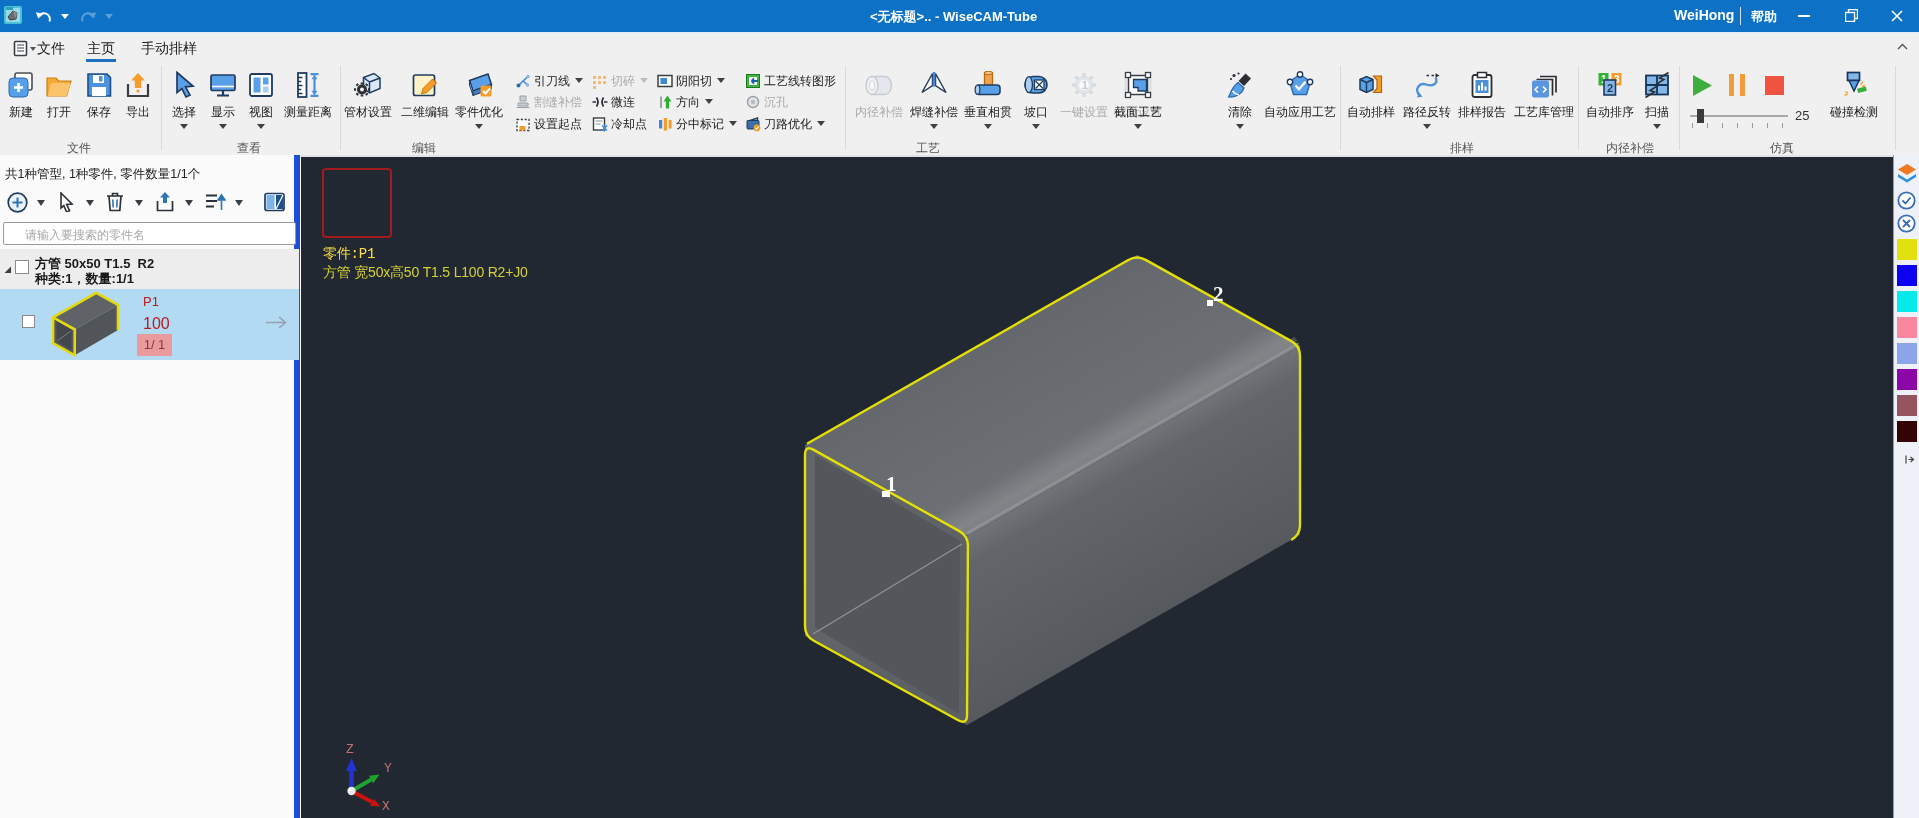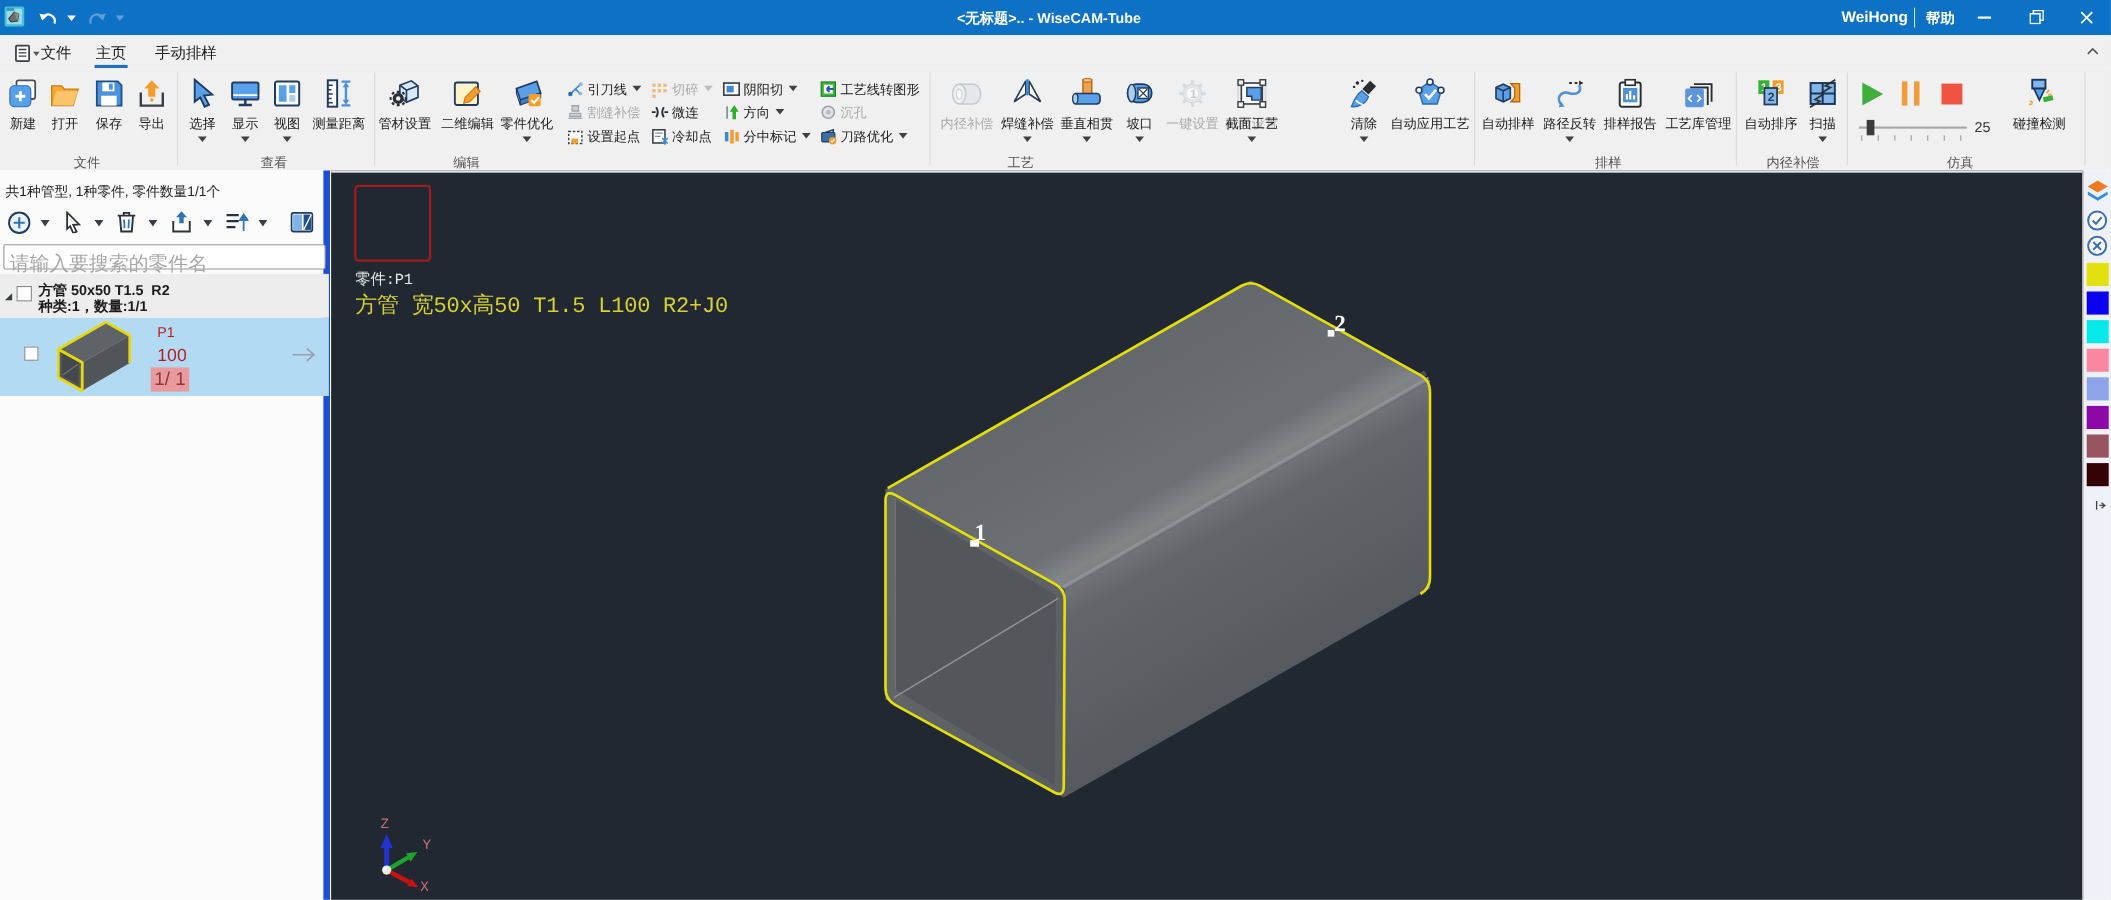--- a/index.html
+++ b/index.html
@@ -556,21 +556,21 @@
  <div class="abs" style="left:235px;top:45px;width:0;height:0;border-left:4.5px solid transparent;border-right:4.5px solid transparent;border-top:6px solid #3a3f45"></div>
  <div class="abs" style="left:264px;top:37px">
       <svg width="21" height="20" viewBox="0 0 21 20">
         <rect x="1" y="1.5" width="19" height="17" rx="2" fill="#fff" stroke="#1f3b5e" stroke-width="1.7"></rect>
         <rect x="2.5" y="3" width="8" height="14" fill="#7eb3e8"></rect>
         <rect x="12" y="3" width="7" height="14" fill="#1f4f8a"></rect>
         <path d="M12 17 L19 3" stroke="#fff" stroke-width="1.2"></path>
       </svg>
     </div>
  <div class="abs" style="left:3px;top:67px;width:293px;height:23px;border:1px solid #999;border-radius:2px;background:#fff"></div>
- <div class="abs" style="left:9px;top:72px;font-size:18px;color:#a8a8a8">请输入要搜索的零件名</div>
+ <div class="abs" style="left:25px;top:72px;font-size:12px;color:#a8a8a8">请输入要搜索的零件名</div>
  <div class="abs" style="left:0;top:94px;width:299px;height:40px;background:#ededed"></div>
  <svg class="abs" style="left:4px;top:111px" width="8" height="8">
       <polygon points="7,0.5 7,7 0.5,7" fill="#3a3f45"></polygon>
     </svg>
  <div class="abs" style="left:15px;top:105px;width:14px;height:14px;background:#fff;border:1.5px solid #8a8a8a"></div>
  <div class="abs" style="left:35px;top:100px;font-size:13px;font-weight:bold;color:#1a1a1a">方管 50x50 T1.5&nbsp; R2</div>
  <div class="abs" style="left:35px;top:115px;font-size:13px;font-weight:bold;color:#1a1a1a">种类:1，数量:1/1</div>
  <div class="abs" style="left:0;top:134px;width:299px;height:71px;background:#b3daf3"></div>
  <div class="abs" style="left:22px;top:160px;width:13px;height:13px;background:#fff;border:1.5px solid #8a8a8a"></div>
  <svg class="abs" style="left:52px;top:137px" width="68" height="65" viewBox="0 0 68 65">
@@ -579,29 +579,29 @@
 <polygon points="22.8,37.5 66,12.9 66,38.1 22.7,63.3" fill="#515459"></polygon>
 <polygon points="1,25.4 22.8,37.5 22.7,63.3 1,51.2" fill="#55585d"></polygon>
 <polygon points="4.5,29 19.5,37.3 19.4,57.8 4.5,49.5" fill="#44474c"></polygon>
 <line x1="5" y1="49" x2="19" y2="39" stroke="#7a7d82" stroke-width="1"></line>
 <polygon points="1,25.4 22.8,37.5 22.7,63.3 1,51.2" fill="none" stroke="#e4d90f" stroke-width="2.6"></polygon>
 <path d="M1,25.4 L44.3,0.8 L66,12.9 L66,38.1" fill="none" stroke="#e4d90f" stroke-width="2.6"></path>
 </g>
     </svg>
  <div class="abs" style="left:143px;top:139px;font-size:13px;color:#b91c1c">P1</div>
  <div class="abs" style="left:143px;top:160px;font-size:16px;color:#b91c1c">100</div>
- <div class="abs" style="left:137px;top:179px;width:35px;height:22px;background:#e99a9c;color:#8f3538;font-size:17px;text-align:center;line-height:22px">1/ 1</div>
+ <div class="abs" style="left:137px;top:179px;width:35px;height:22px;background:#e99a9c;color:#8f3538;font-size:13px;text-align:center;line-height:22px">1/ 1</div>
  <svg class="abs" style="left:265px;top:161px" width="22" height="13">
       <path d="M1 6.5 h19 M14 1 l6.5 5.5 L14 12" fill="none" stroke="#95a1ac" stroke-width="1.5"></path>
     </svg>
 </div>
 <div id="viewport">
  <div class="abs" style="left:21px;top:11px;width:70px;height:70px;border:2px solid #a11b1f;border-radius:4px"></div>
- <div class="abs" style="left:22px;top:88px;font-family:'Liberation Mono',monospace;font-size:14px;color:#e5e5e5;letter-spacing:-0.2px">零件:P1</div>
- <div class="abs" style="left:22px;top:107px;font-family:Liberation Mono, monospace;font-size:20px;color:#d5d132;letter-spacing:-0.2px">方管 宽50x高50 T1.5 L100 R2+J0</div>
+ <div class="abs" style="left:22px;top:88px;font-family:'Liberation Mono',monospace;font-size:14px;color:#fde047;letter-spacing:-0.2px">零件:P1</div>
+ <div class="abs" style="left:22px;top:107px;font-family:Liberation Sans, sans-serif;font-size:14px;color:#d5d132;letter-spacing:-0.2px">方管 宽50x高50 T1.5 L100 R2+J0</div>
  <svg class="abs" style="left:0;top:0" width="1592" height="663" viewBox="0 0 1592 663">
   <defs>
    <linearGradient id="gtop" gradientUnits="userSpaceOnUse" x1="504" y1="288" x2="583.5" y2="426.9">
     <stop offset="0" stop-color="#64686c"></stop>
           <stop offset="0.78" stop-color="#6c7074"></stop>
           <stop offset="0.94" stop-color="#84878a"></stop>
           <stop offset="1" stop-color="#7d8083"></stop>
    </linearGradient>
    <linearGradient id="gright" gradientUnits="userSpaceOnUse" x1="667" y1="379" x2="748.5" y2="521.4">
     <stop offset="0" stop-color="#707377"></stop>

